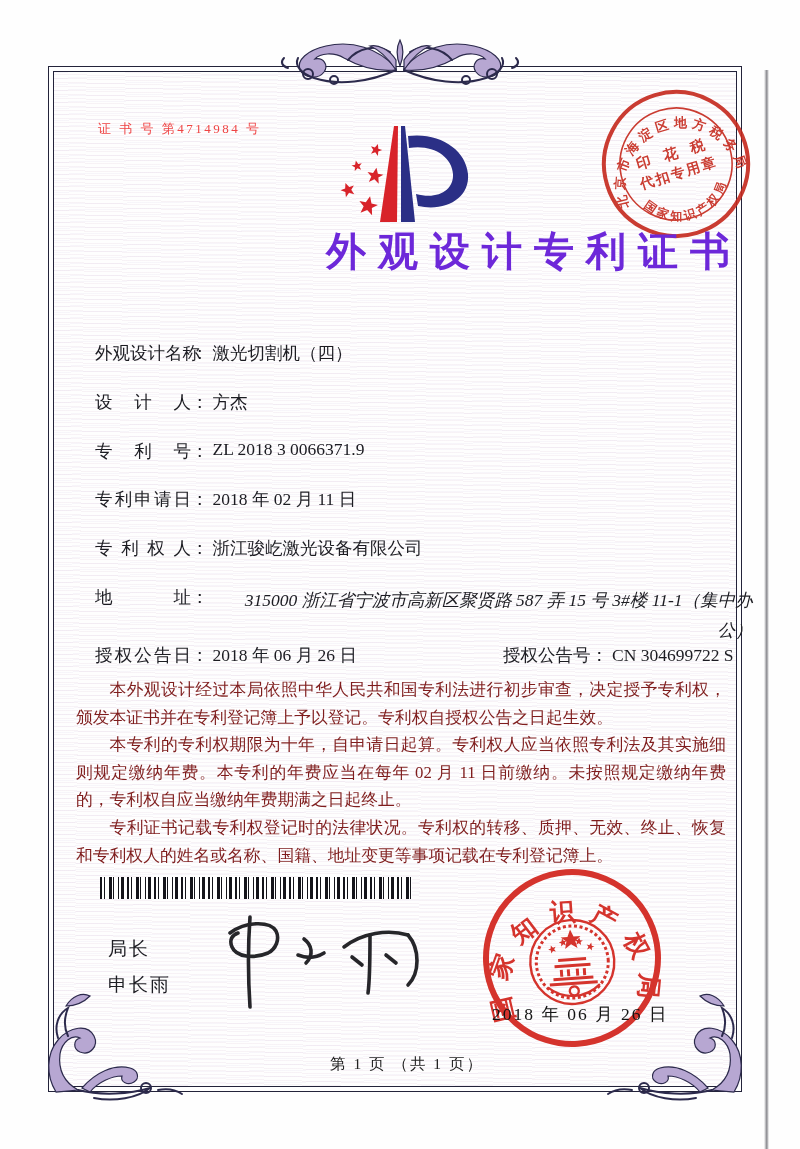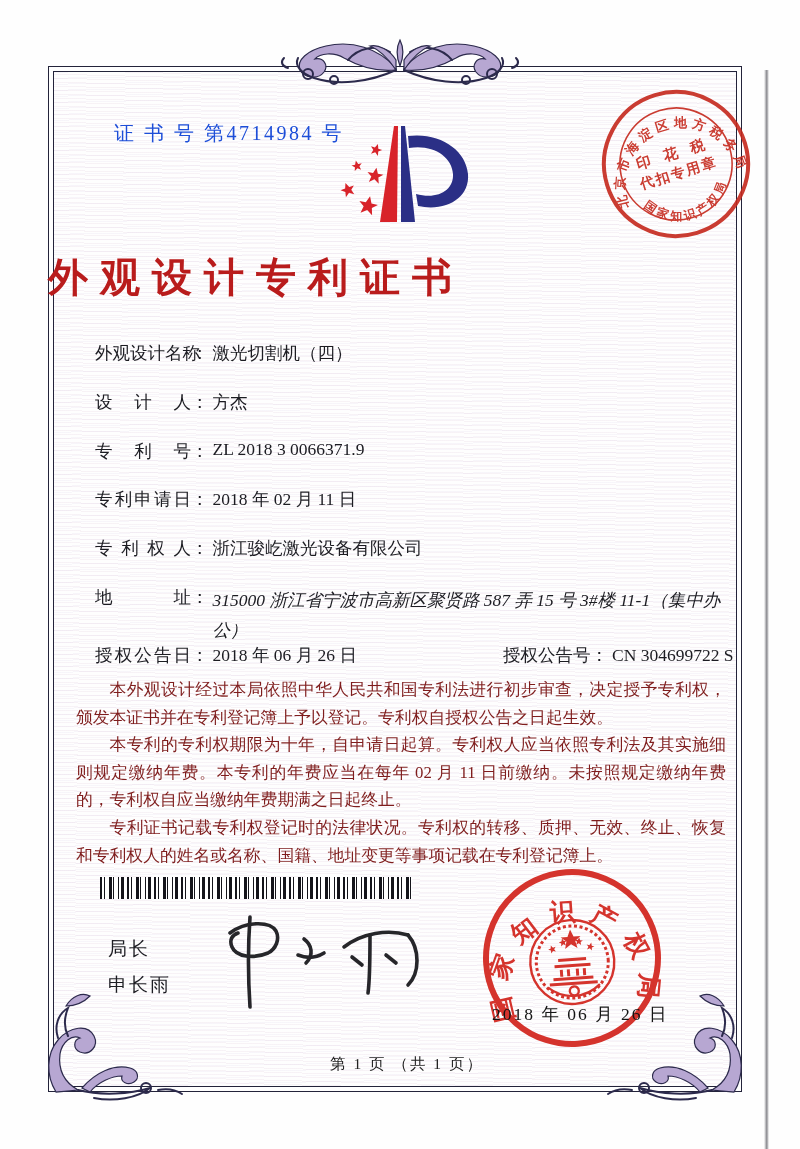--- a/index.html
+++ b/index.html
@@ -15,35 +15,35 @@
   .frame { position:absolute; left:48px; top:66px; width:694px; height:1026px;
     border:1.5px solid #23233a; }
   .frame-inner { position:absolute; left:4px; top:4px; right:4px; bottom:4px;
     border:1px solid #23233a;
     background:
       repeating-linear-gradient(1.5deg, rgba(214,182,206,0) 0 3px, rgba(214,182,206,.16) 3px 4px),
       repeating-linear-gradient(-1deg, rgba(190,170,215,0) 0 5px, rgba(190,170,215,.10) 5px 6px); }
 
   .ornament { position:absolute; }
 
-  .cert-no { position:absolute; left:114px; top:120px; font-size:20px; letter-spacing:2.5px; color:#1d4ed8; }
+  .cert-no { position:absolute; left:98px; top:120px; font-size:13px; letter-spacing:2.5px; color:#ef4444; }
 
   .logo { position:absolute; left:318px; top:106px; }
 
   .tax-stamp { position:absolute; left:598px; top:86px; width:156px; height:156px;
     transform:rotate(-17deg); opacity:.9; }
 
-  .title { position:absolute; left:48px; top:250px; width:694px; text-align:left;
-    font-size:40px; font-weight:bold; letter-spacing:12px; color:#b91c1c; }
+  .title { position:absolute; left:48px; top:224px; width:694px; text-align:right;
+    font-size:40px; font-weight:bold; letter-spacing:12px; color:#6d28d9; }
 
   .field-row { position:absolute; left:95px; font-size:17.5px; white-space:nowrap; }
   .field-label { display:inline-block; width:96px; text-align:justify; text-align-last:justify;
     vertical-align:top; }
   .field-colon { display:inline-block; vertical-align:top; }
-  .field-value { display:inline-block; vertical-align:top; margin-left:4px; }
+  .field-value { display:inline-block; vertical-align:top; margin-left:4px;text-align:right; }
   .field-row.wrap { white-space:normal; }
   .field-row.wrap .field-value { width:540px; line-height:30px;font-style:italic; }
 
   .grant-row2 { position:absolute; left:455px; top:643px; font-size:17.5px; white-space:nowrap;margin-left:48px; }
 
   .body-text { position:absolute; left:76px; top:676px; width:650px; font-size:16.8px;
     line-height:27.6px; text-align:justify; color:#7f1d1d; }
   .body-text p { text-indent:2em; }
 
   .barcode { position:absolute; left:100px; top:877px; width:312px; height:22px;

